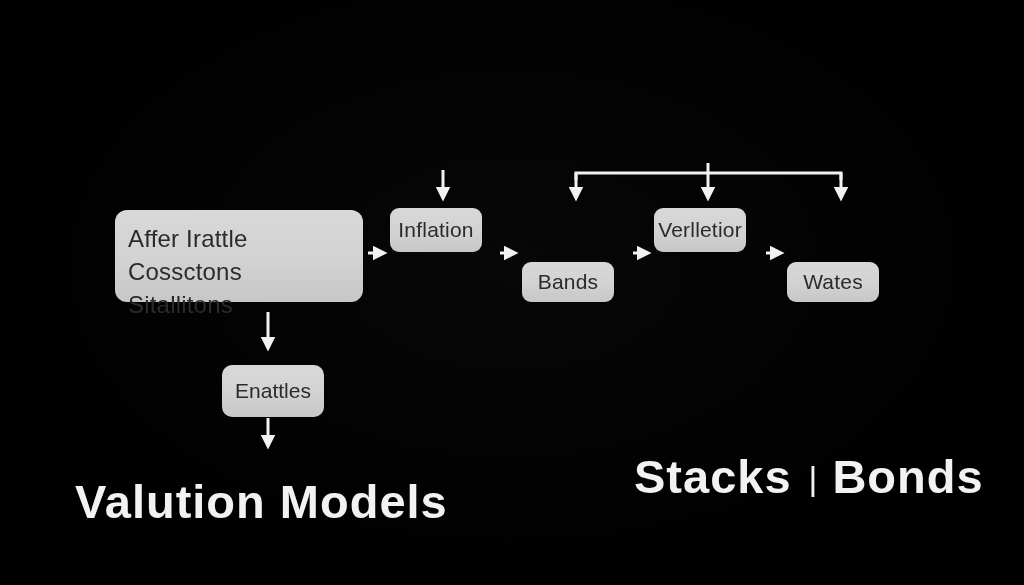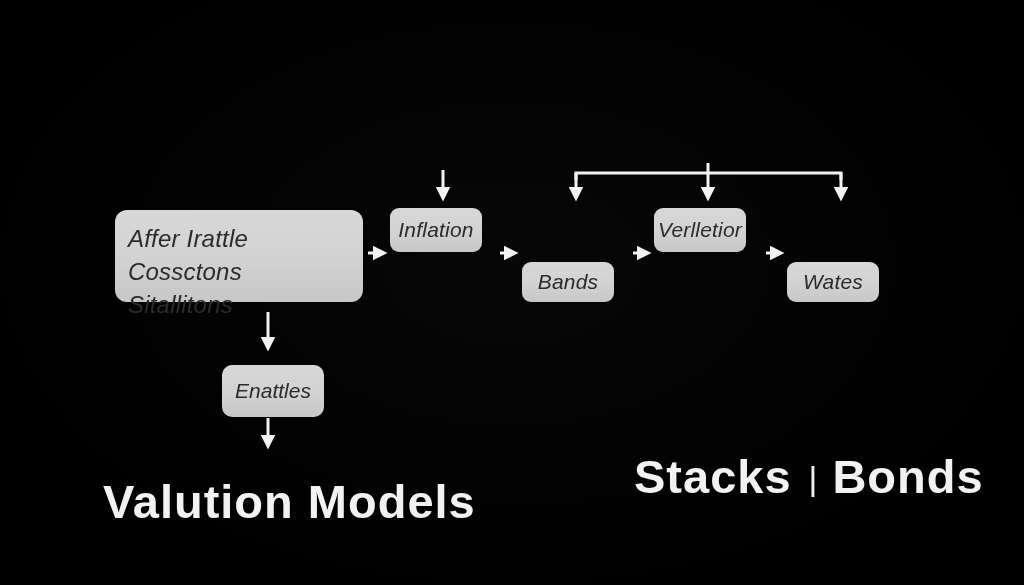--- a/index.html
+++ b/index.html
@@ -9,42 +9,41 @@
     font-family:"Liberation Sans", sans-serif;
   }
   .arrows{position:absolute;left:0;top:0;width:1024px;height:585px;}
   .arrows line,.arrows path.stroke{stroke:var(--arrow);stroke-width:3;fill:none;}
   #arrowhead path{fill:var(--arrow);}
   .box{
     position:absolute;
     background:linear-gradient(180deg,#d8d8d8 0%,var(--box-fill) 55%,#c7c7c7 100%);
     color:var(--box-text);
     box-sizing:border-box;
-    font-style:italic;
   }
   .box.big{
     left:115px;top:210px;width:248px;height:92px;border-radius:12px;
     padding:12px 10px 0 13px;font-size:24px;line-height:33px;letter-spacing:.2px;
   }
   .box.small{
     width:92px;border-radius:9px;display:flex;align-items:center;justify-content:center;
     font-size:21px;letter-spacing:.2px;
   }
   .row-top{top:208px;height:44px;}
   .row-bot{top:262px;height:40px;}
   .c1{left:390px;} .c2{left:522px;} .c3{left:654px;} .c4{left:787px;}
   .box.child{
     left:222px;top:365px;width:102px;height:52px;border-radius:10px;
     display:flex;align-items:center;justify-content:center;font-size:21px;
   }
   .footer-text{
     position:absolute;color:var(--footer-text);
     font-weight:800;font-size:47px;line-height:50px;letter-spacing:1px;
   }
-  .footer-left{left:75px;top:477px;margin-left:28px;}
+  .footer-left{left:75px;top:477px;}
   .footer-right{left:634px;top:452px;display:flex;align-items:center;text-align:center;}
   .footer-sep{
     font-weight:400;font-size:34px;line-height:34px;letter-spacing:0;
     margin:0 15px 0 17px;position:relative;top:1px;color:var(--footer-text);
   }
 </style>
 </head>
 <body>
 
 <div class="stage">

